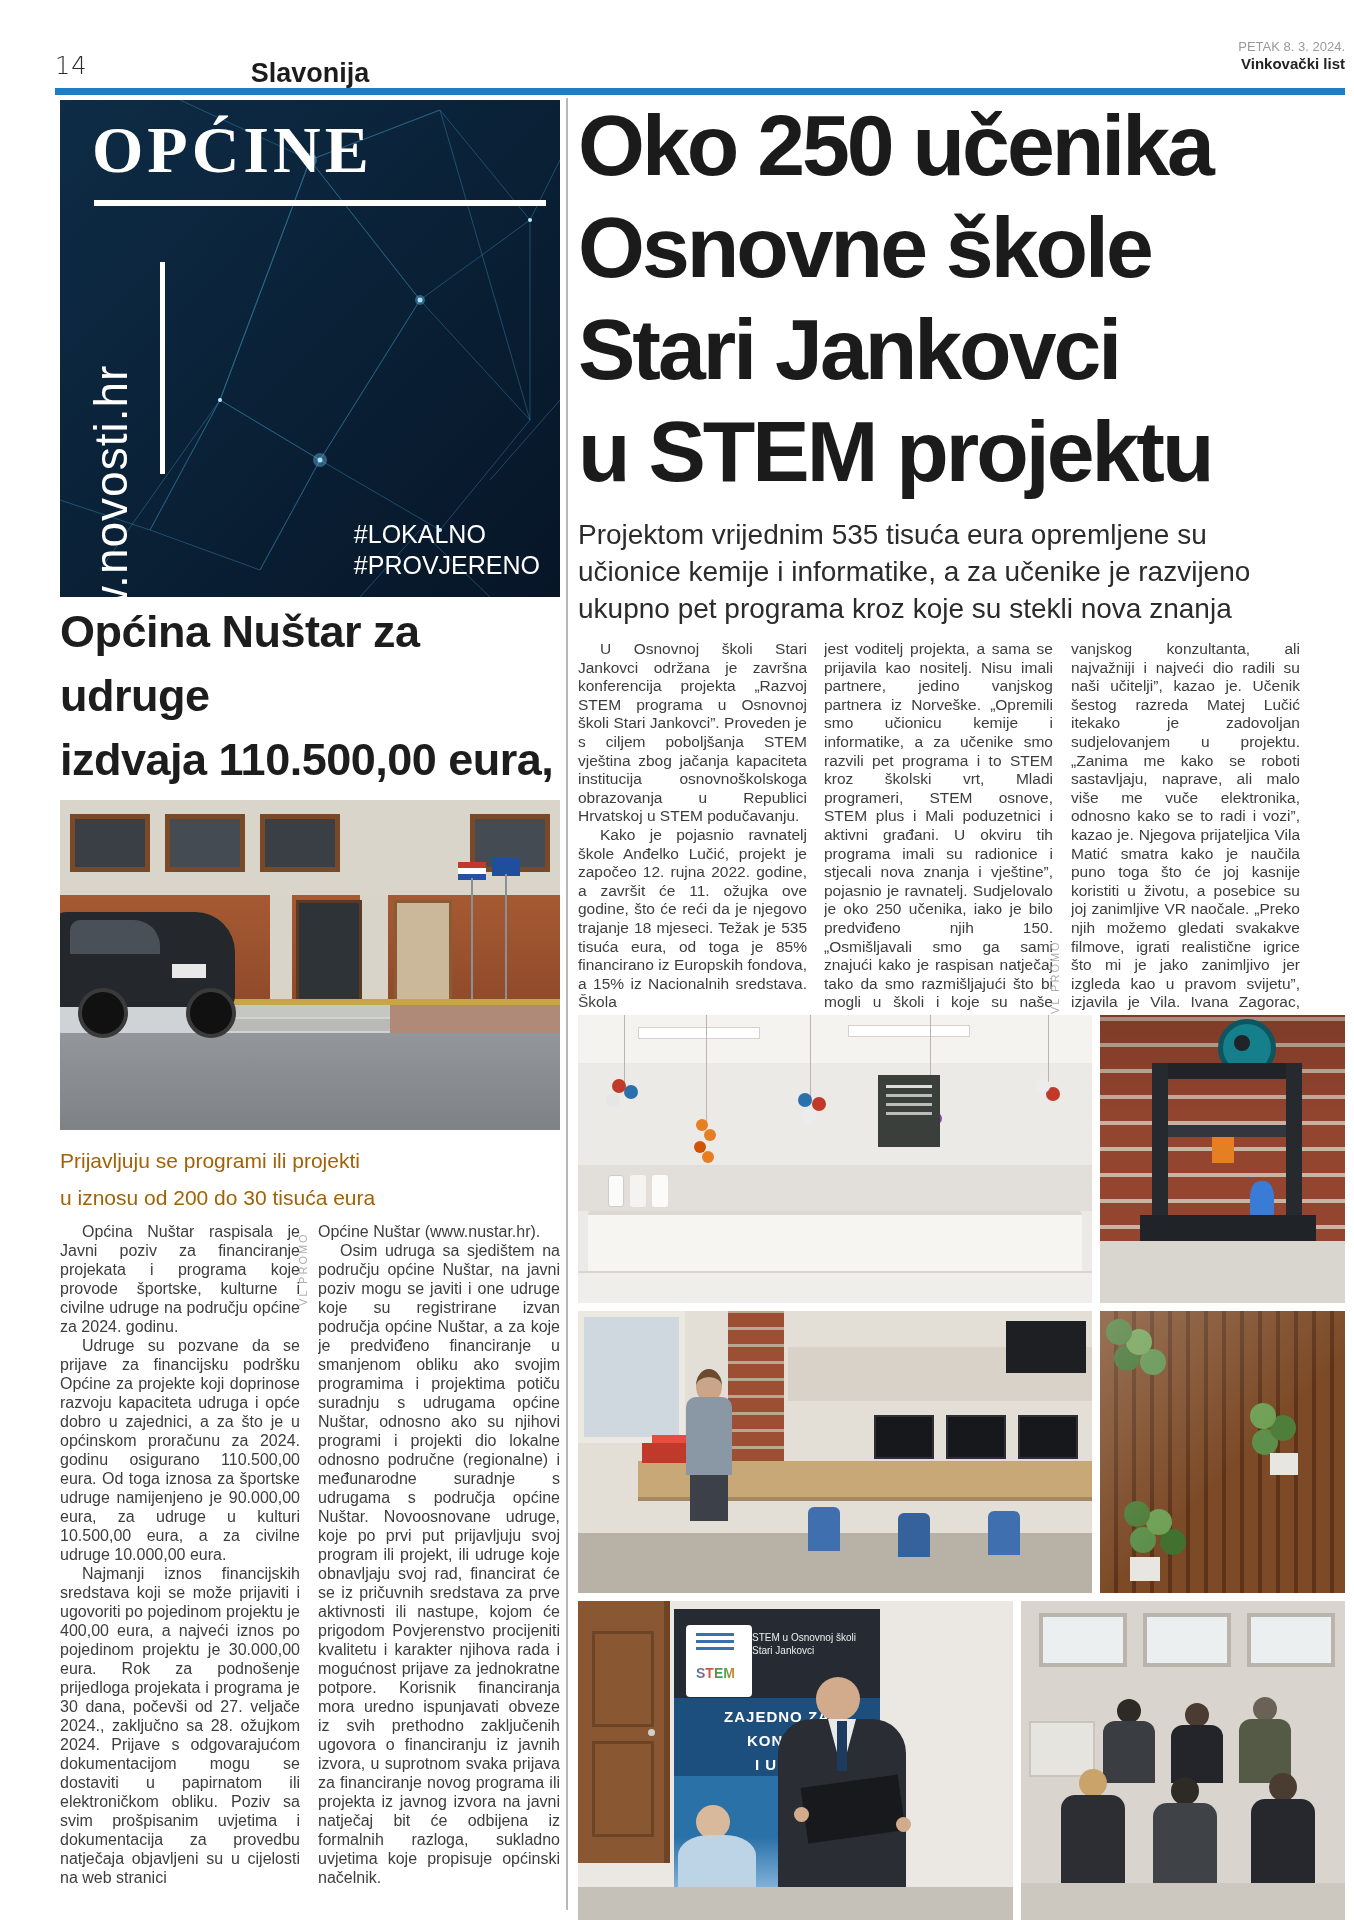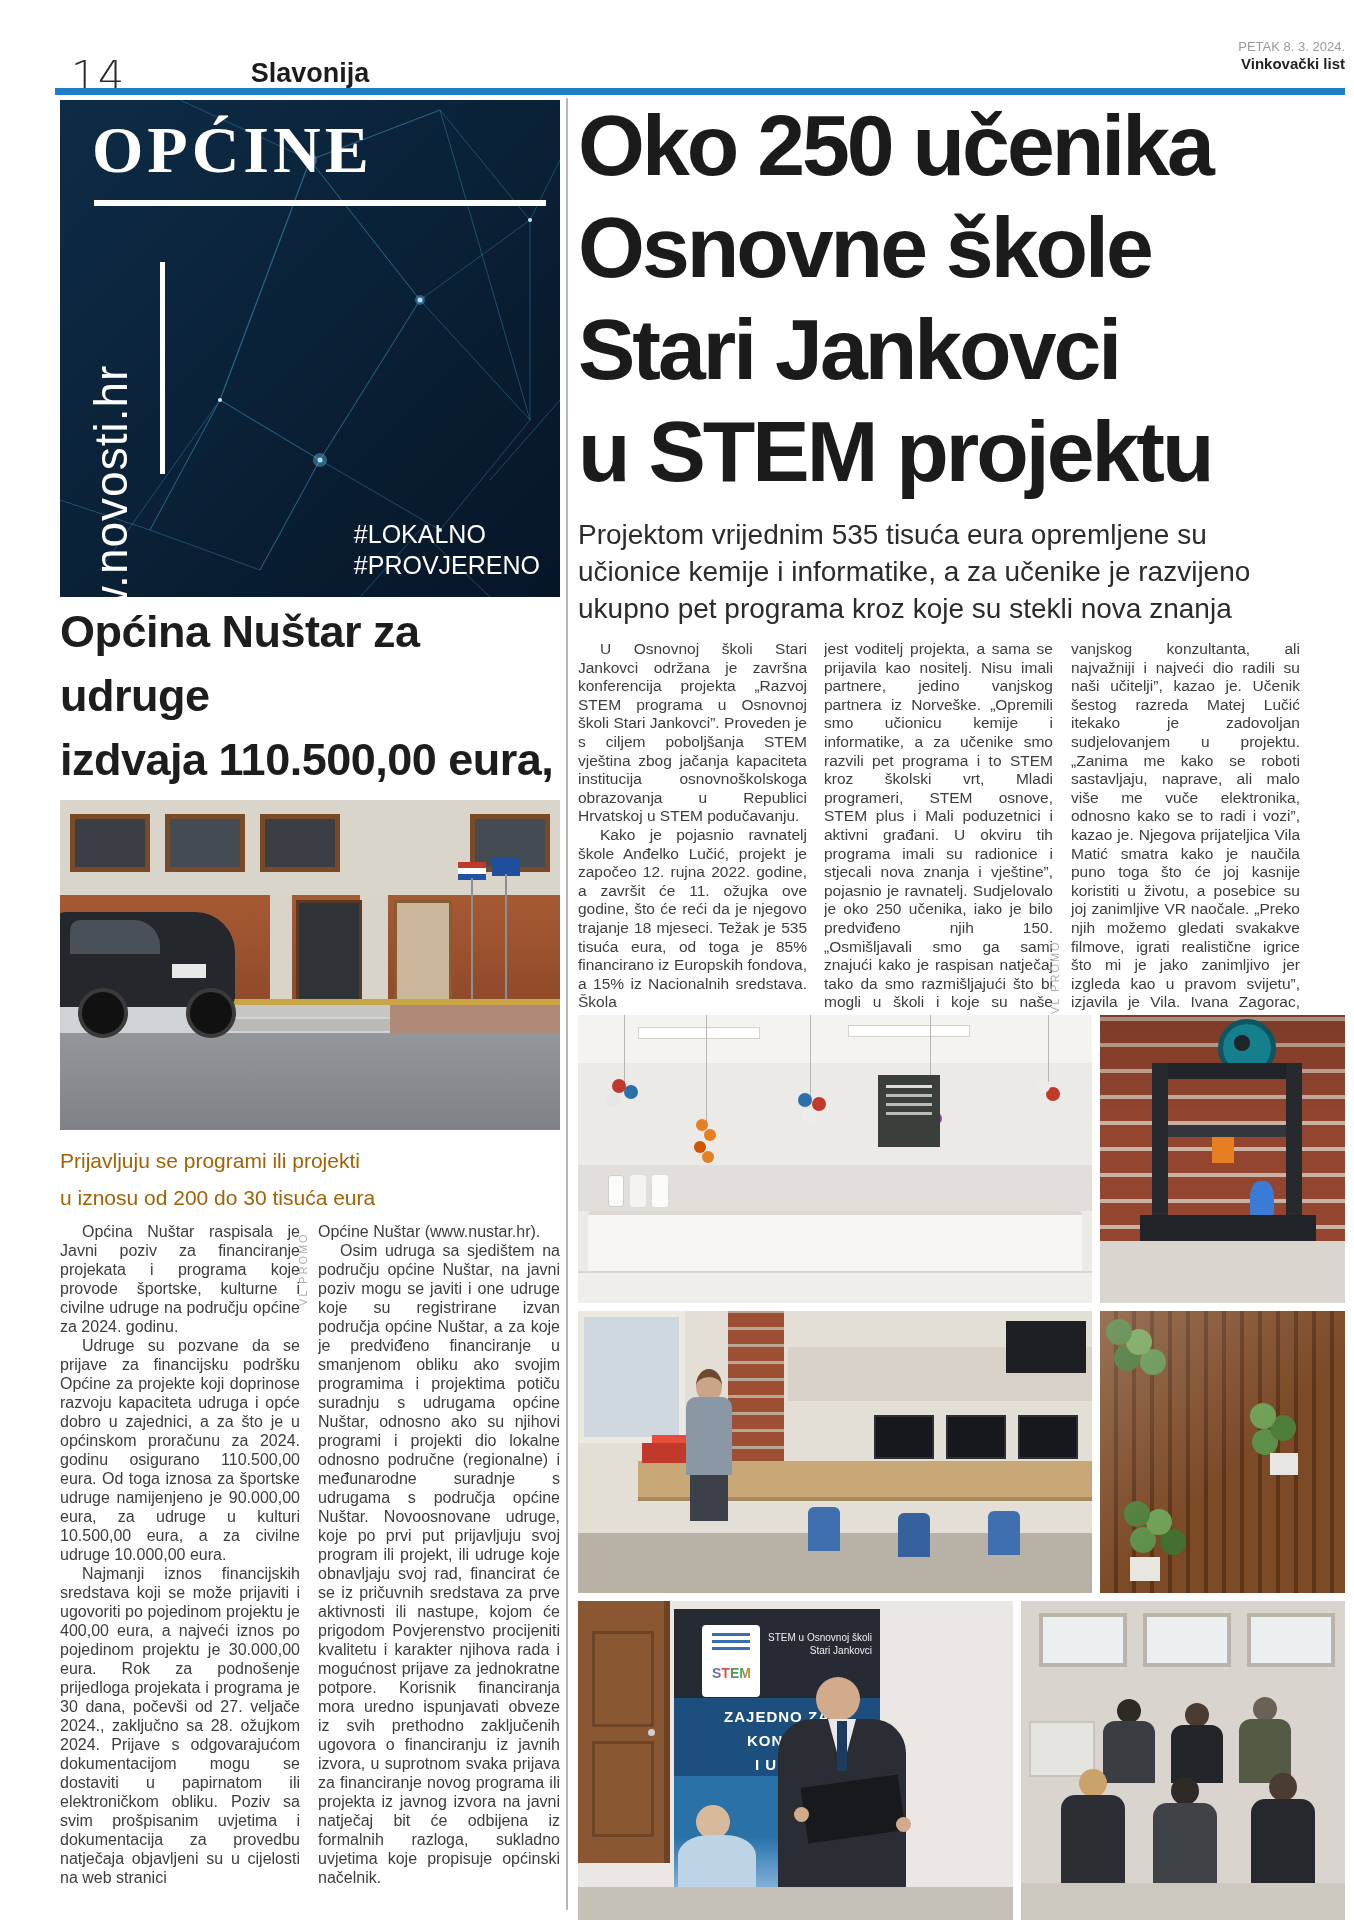--- a/index.html
+++ b/index.html
@@ -1,20 +1,20 @@
 <!DOCTYPE html>
 <html lang="hr"><head>
 <meta charset="utf-8">
 <style>
   html,body{margin:0;padding:0;background:#ffffff;}
   .page{position:relative;width:1354px;height:1920px;background:#fff;overflow:hidden;
         font-family:"Liberation Sans",sans-serif;}
   .abs{position:absolute;}
   
-  .pagenum{font-size:41px;font-weight:300;color:#2b2b2b;letter-spacing:1px;font-family:"DejaVu Sans","Liberation Sans",sans-serif;margin-left:16px;}
+  .pagenum{font-size:24px;font-weight:300;color:#2b2b2b;letter-spacing:1px;font-family:"DejaVu Sans","Liberation Sans",sans-serif;}
   .section{font-size:27px;font-weight:700;color:#1c1c1c;text-align:center;}
   .dateline{text-align:right;line-height:17px;}
   .date-top{font-size:13px;color:#9a9a9a;}
   .date-bot{font-size:15px;font-weight:700;color:#222;}
   .bluerule{background:#1b7ec6;}
   
   .promo{background:linear-gradient(135deg,#0e2c46 0%,#0a2238 45%,#071527 100%);overflow:hidden;}
   .promo-title{font-family:"Liberation Serif",serif;font-weight:700;color:#fff;font-size:66px;letter-spacing:4px;}
   .promo-rule{background:#fff;height:6px;}
   .vert{writing-mode:vertical-rl;transform:rotate(180deg);}
@@ -28,21 +28,21 @@
   .subhead{font-size:21px;line-height:37px;color:#a16207;font-weight:400;}
   .body-col{font-size:16px;line-height:19px;color:#3d3d3d;text-align:justify;overflow:hidden;}
   .body-col p{margin:0;text-indent:22px;}
   .body-col.cont p:first-child{text-indent:0;}
   .rcol{font-size:15.5px;line-height:18.6px;}
   .vlpromo{color:#aeaeae;font-size:11px;letter-spacing:2px;}
   .divider{background:#b8b8b8;width:2px;}
   .ph{overflow:hidden;}
   .sh{position:absolute;}
   
-  .banner-title{color:#eee;font-size:10px;line-height:13px;text-align:right;}
+  .banner-title{color:#eee;font-size:10px;line-height:13px;text-align:left;}
   .banner-slogan{color:#fff;font-weight:700;font-size:15px;line-height:24px;text-align:center;letter-spacing:1px;}
   .stem-logo{font-weight:800;font-size:14px;background:linear-gradient(90deg,#2980b9,#e74c3c,#27ae60,#e67e22);
              -webkit-background-clip:text;background-clip:text;color:transparent;}
 </style>
 </head>
 <body>
 
 <div class="page">
 
   <div class="abs pagenum" style="left:55px;top:52px;">14</div>
@@ -221,21 +221,21 @@
     <div class="sh" style="left:30px;top:246px;width:30px;height:24px;background:#e8e6e1;"></div>
     <div class="sh" style="left:0;top:0;width:245px;height:282px;background:linear-gradient(135deg,rgba(255,255,255,.22),rgba(255,255,255,0) 55%);"></div>
   </div>
 
   <div class="abs ph" style="left:578px;top:1601px;width:435px;height:319px;background:#ebe8e3;">
     <div class="sh" style="left:0;top:0;width:86px;height:262px;background:#8a5733;border-right:6px solid #6e激4426;border-right:6px solid #6e4426;"></div>
     <div class="sh" style="left:14px;top:30px;width:56px;height:90px;border:3px solid #6e4426;"></div>
     <div class="sh" style="left:14px;top:140px;width:56px;height:90px;border:3px solid #6e4426;"></div>
     <div class="sh" style="left:70px;top:128px;width:7px;height:7px;background:#cfcfcf;border-radius:50%;"></div>
     <div class="sh" style="left:96px;top:8px;width:206px;height:278px;background:linear-gradient(#262b33 0 32%,#1d4f7e 32% 60%,#2a71a8 60% 82%,#7fb0d8);">
-      <div class="sh" style="left:28px;top:16px;width:58px;height:72px;background:#fff;border-radius:4px;">
+      <div class="sh" style="left:12px;top:16px;width:66px;height:72px;background:#fff;border-radius:4px;">
         <div class="sh" style="left:10px;top:8px;width:38px;height:3px;background:#3a6fb0;box-shadow:0 7px 0 #3a6fb0,0 14px 0 #3a6fb0;"></div>
         <div class="sh stem-logo" style="left:10px;top:40px;">STEM</div>
       </div>
       <div class="sh banner-title" style="left:78px;top:22px;width:120px;">
         <div>STEM u Osnovnoj školi</div>
         <div>Stari Jankovci</div>
       </div>
       <div class="sh banner-slogan" style="left:0;top:96px;width:206px;">
         <div>ZAJEDNO ZA</div>
         <div>KONKU</div>

